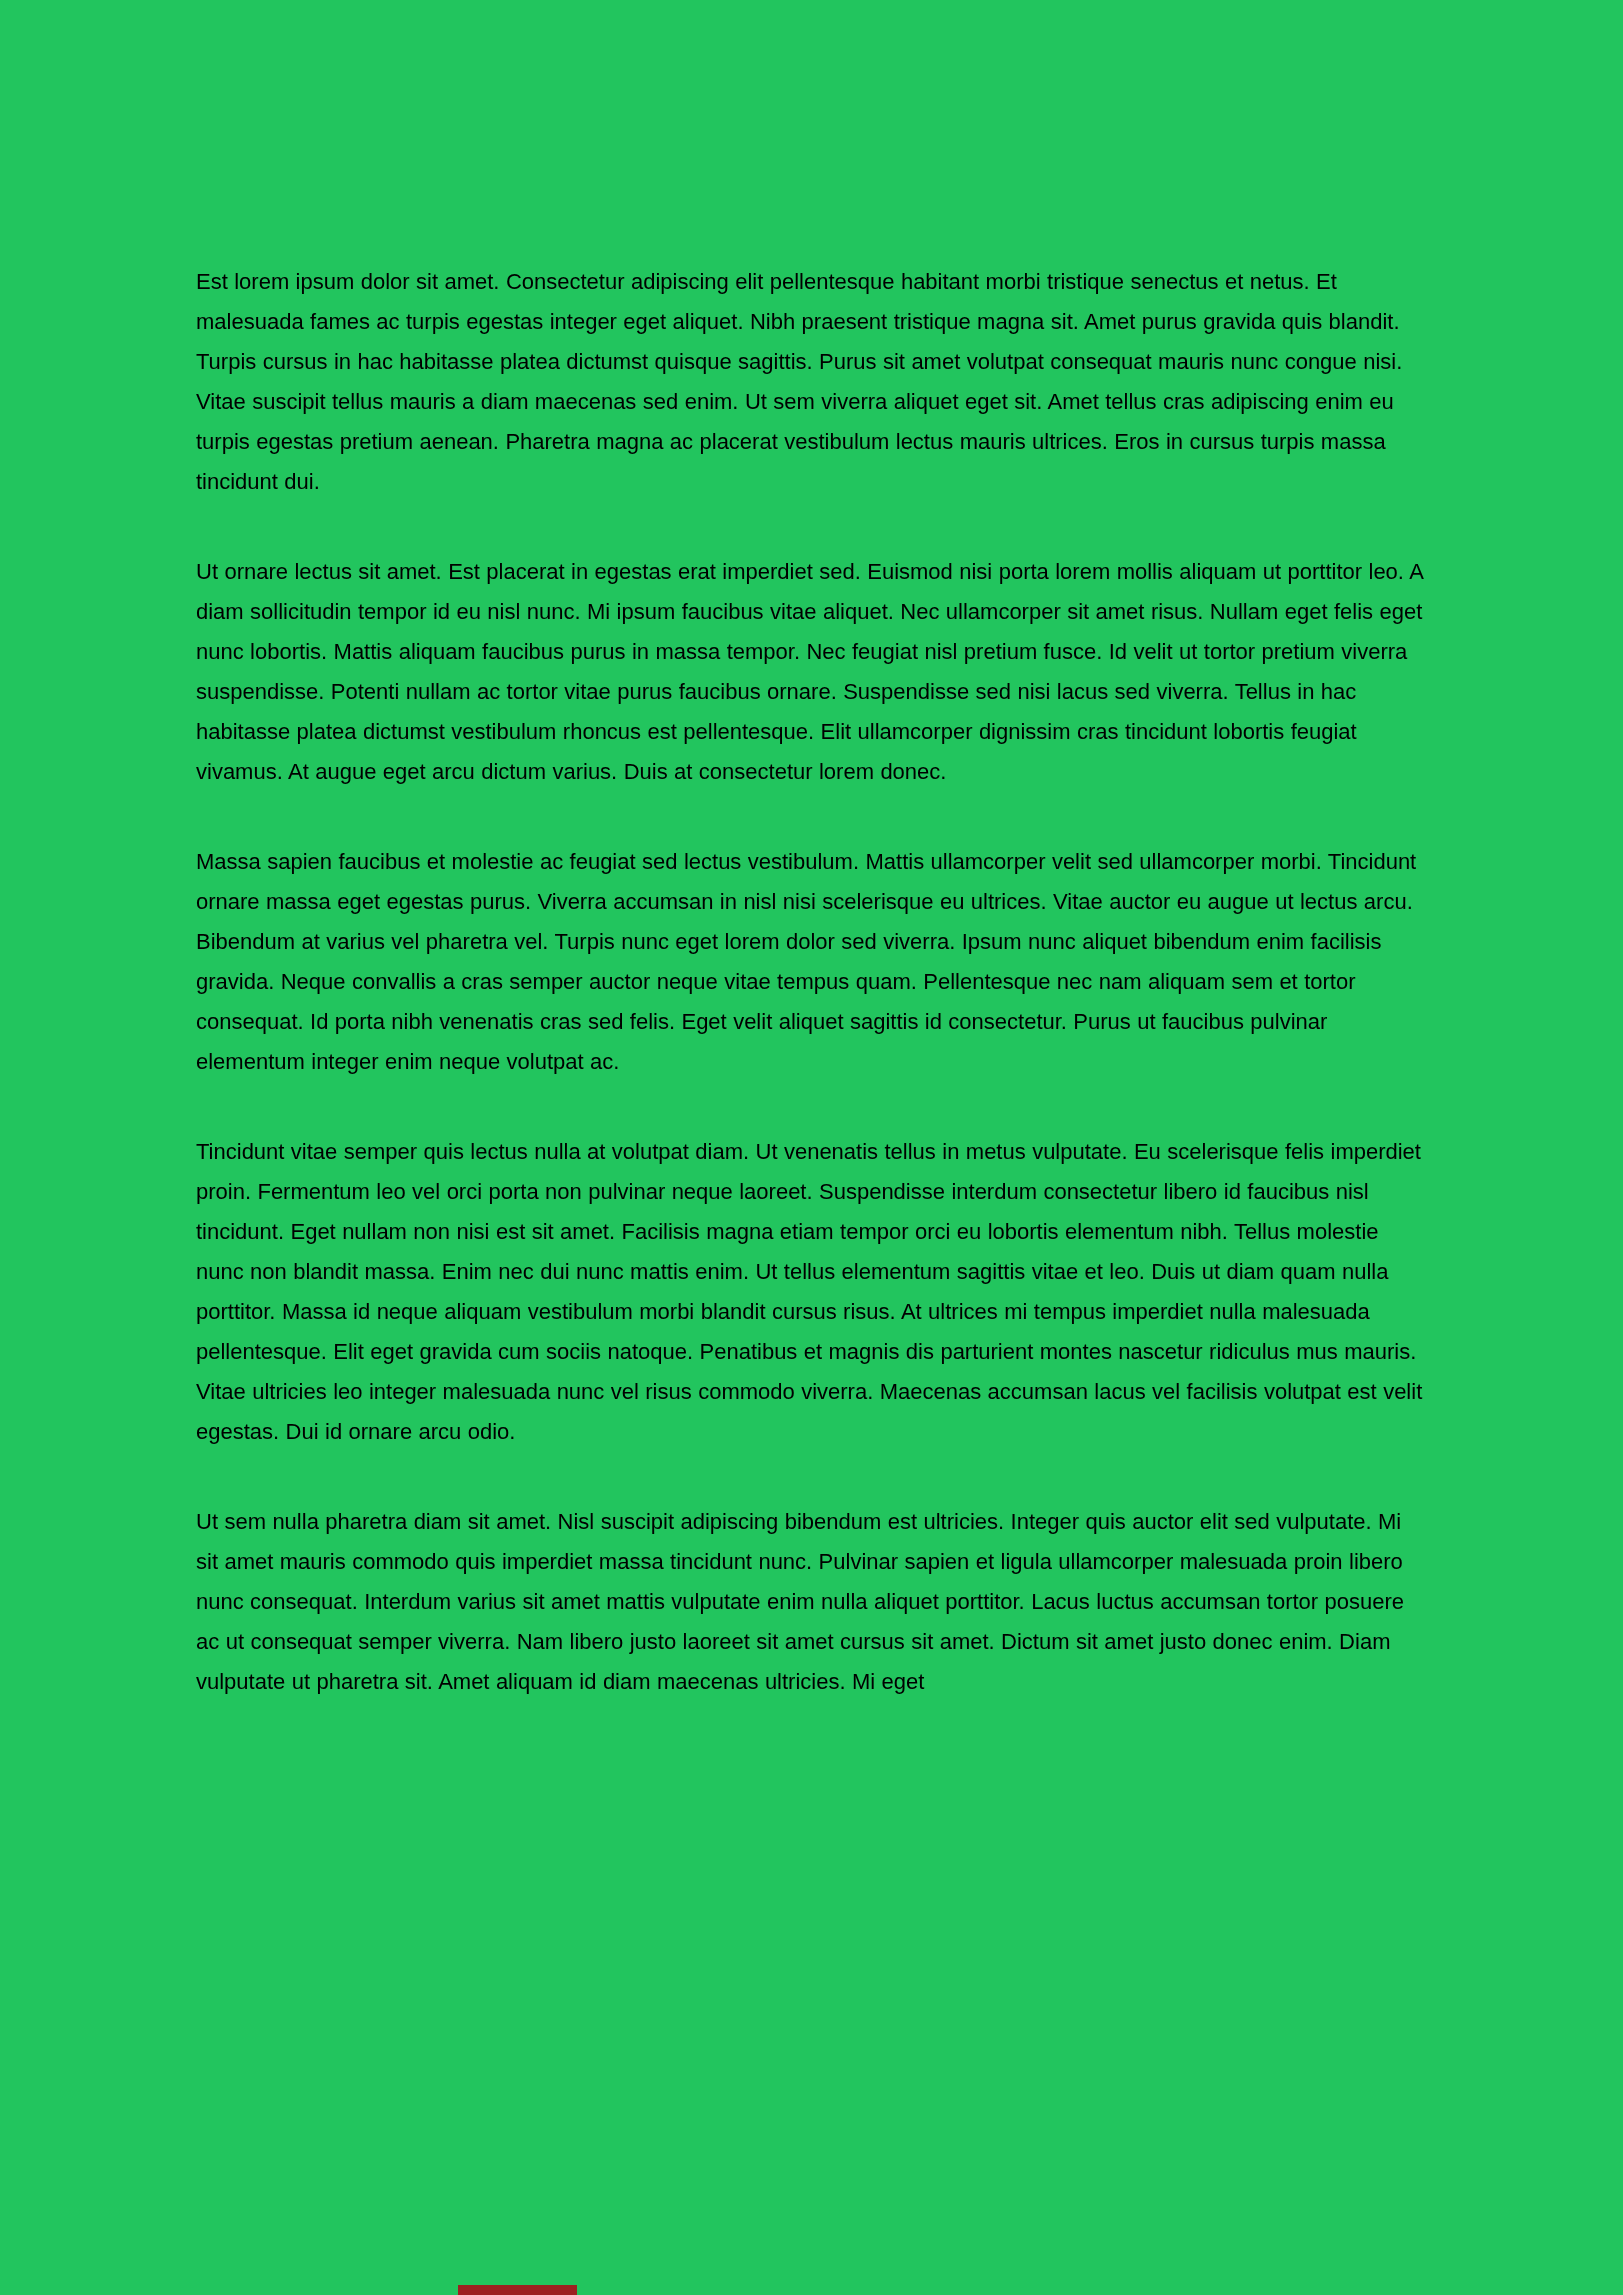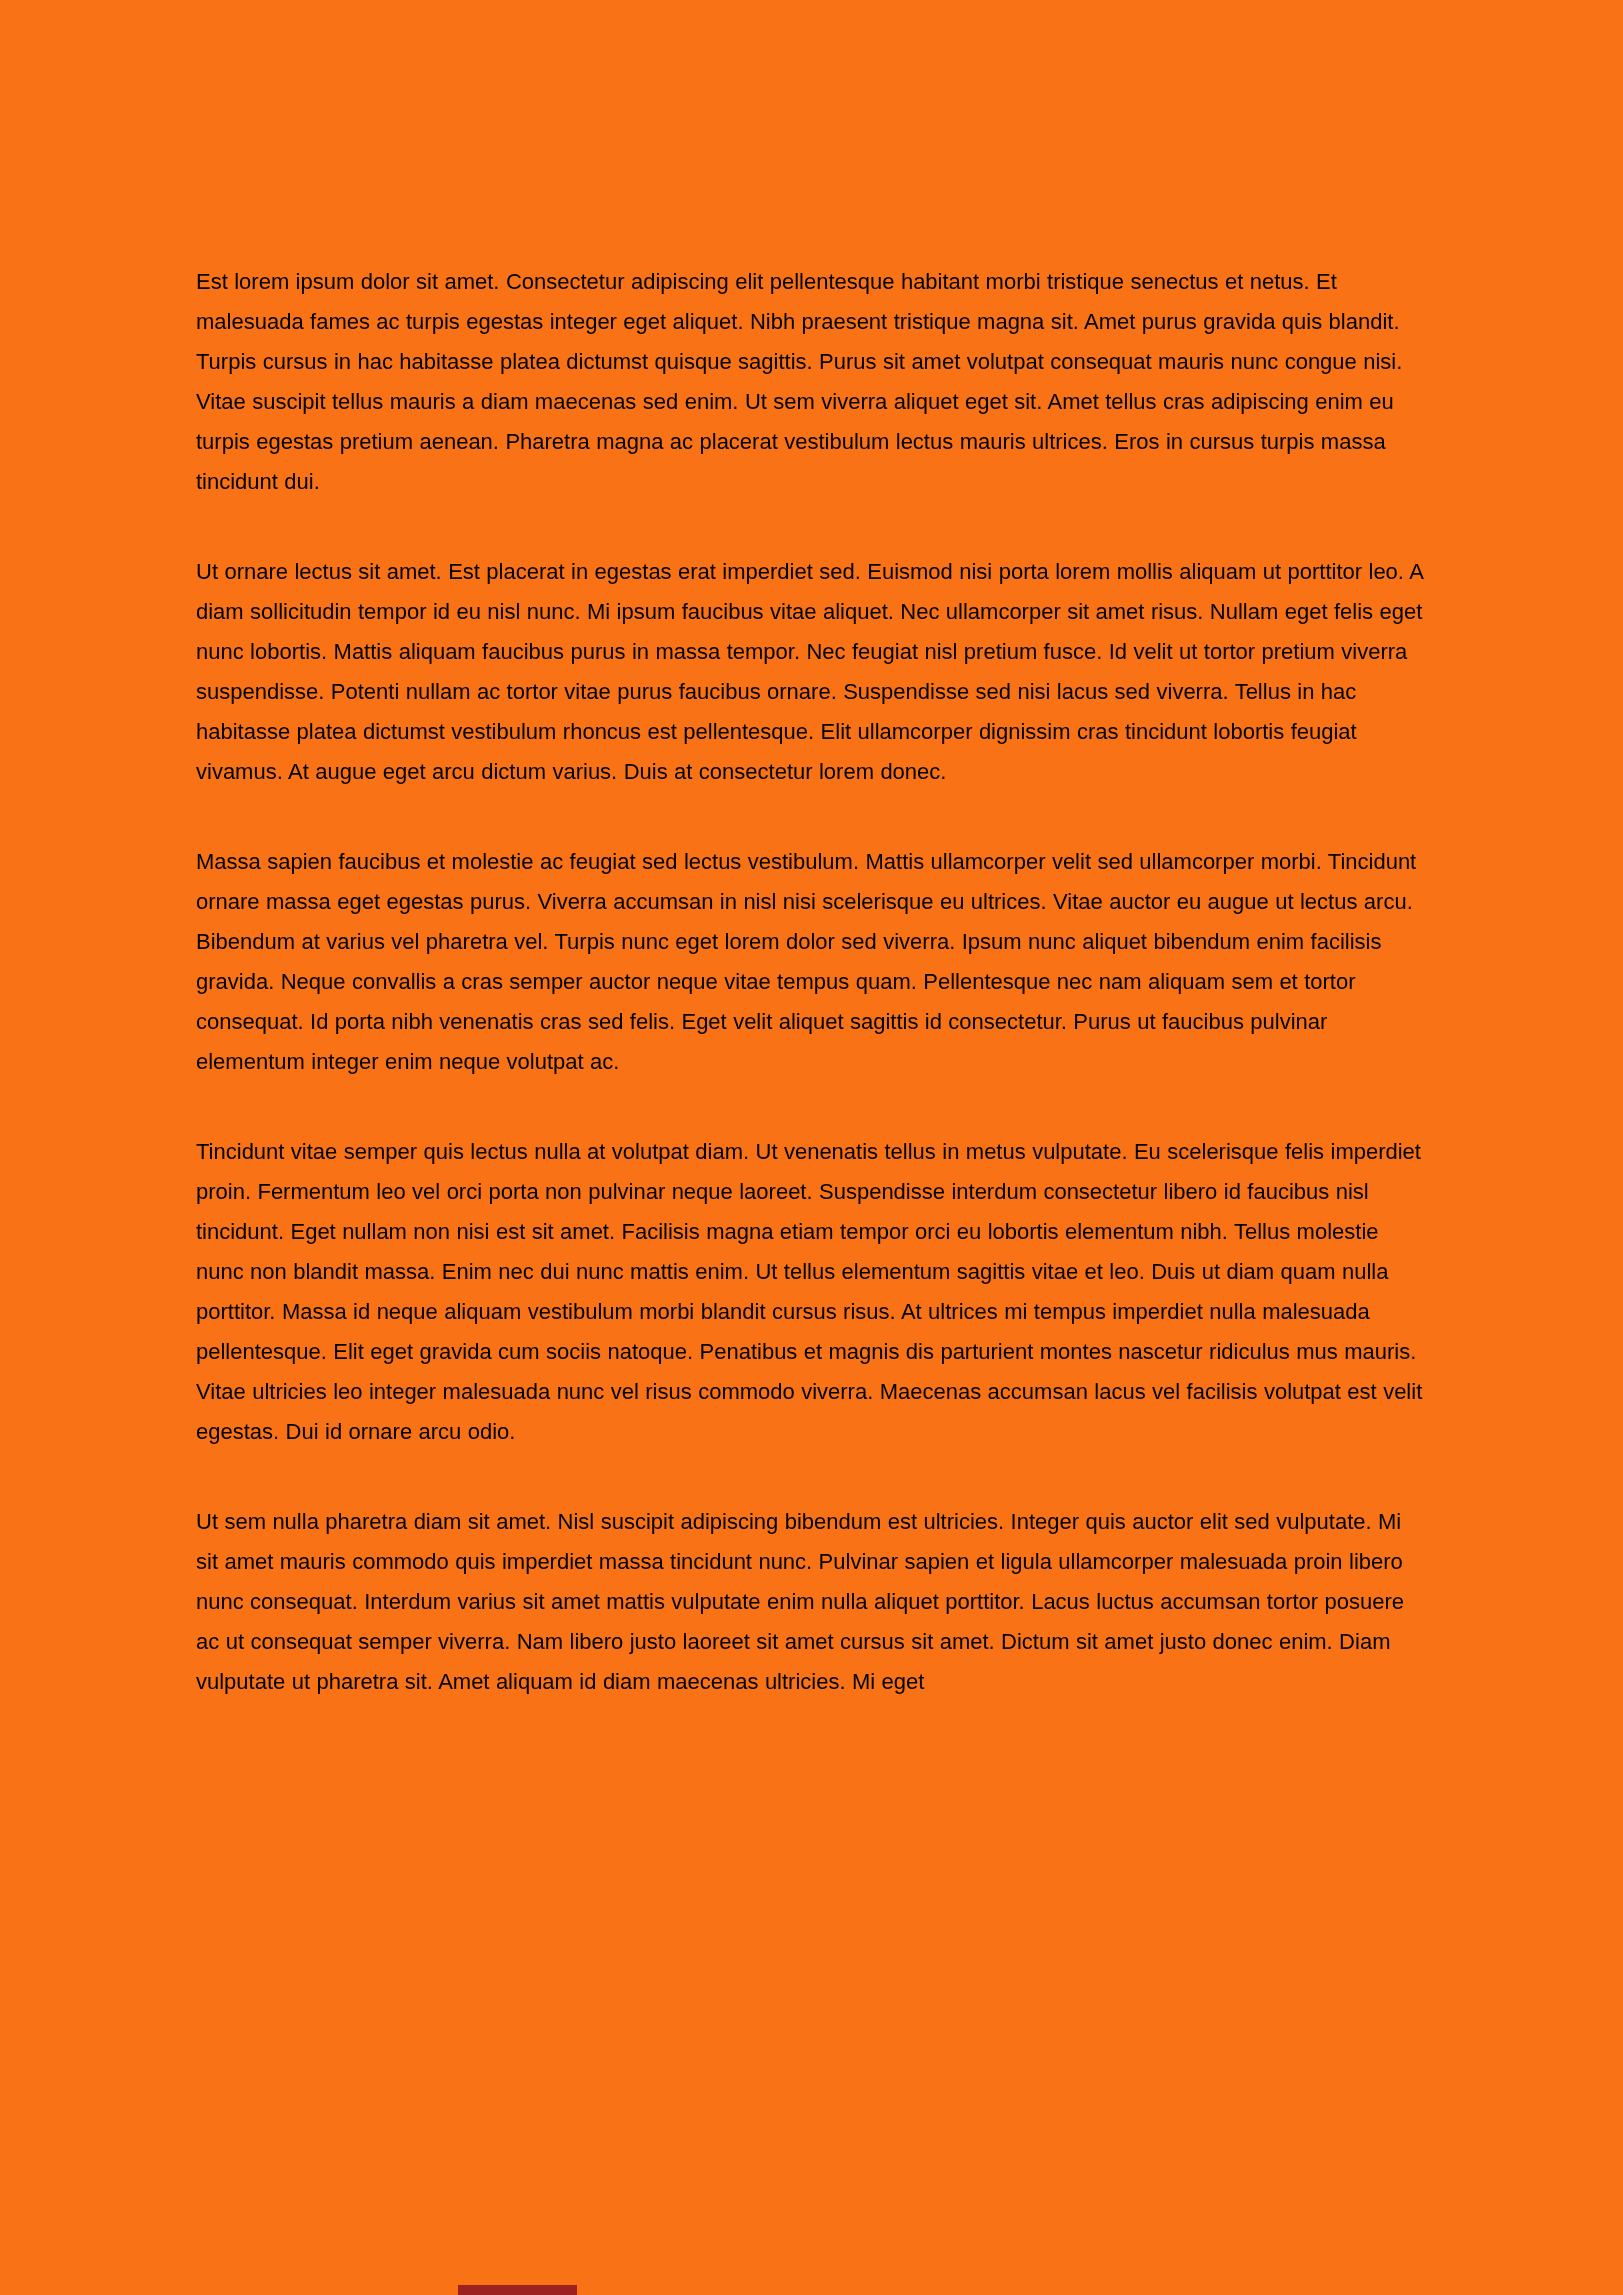--- a/index.html
+++ b/index.html
@@ -10,21 +10,21 @@
     width: 1623px;
     height: 2295px;
     background: #ffffff;
     position: relative;
     overflow: hidden;
     font-family: "Liberation Sans", sans-serif;
   }
   .page {
     position: absolute;
     inset: 0;
-    background: #f97316;
+    background: #22c55e;
     overflow: hidden;
   }
   .content {
     position: absolute;
     top: 262px;
     left: 196px;
     width: 1231px;
     color: #000000;
     font-size: 22px;
     line-height: 40px;

